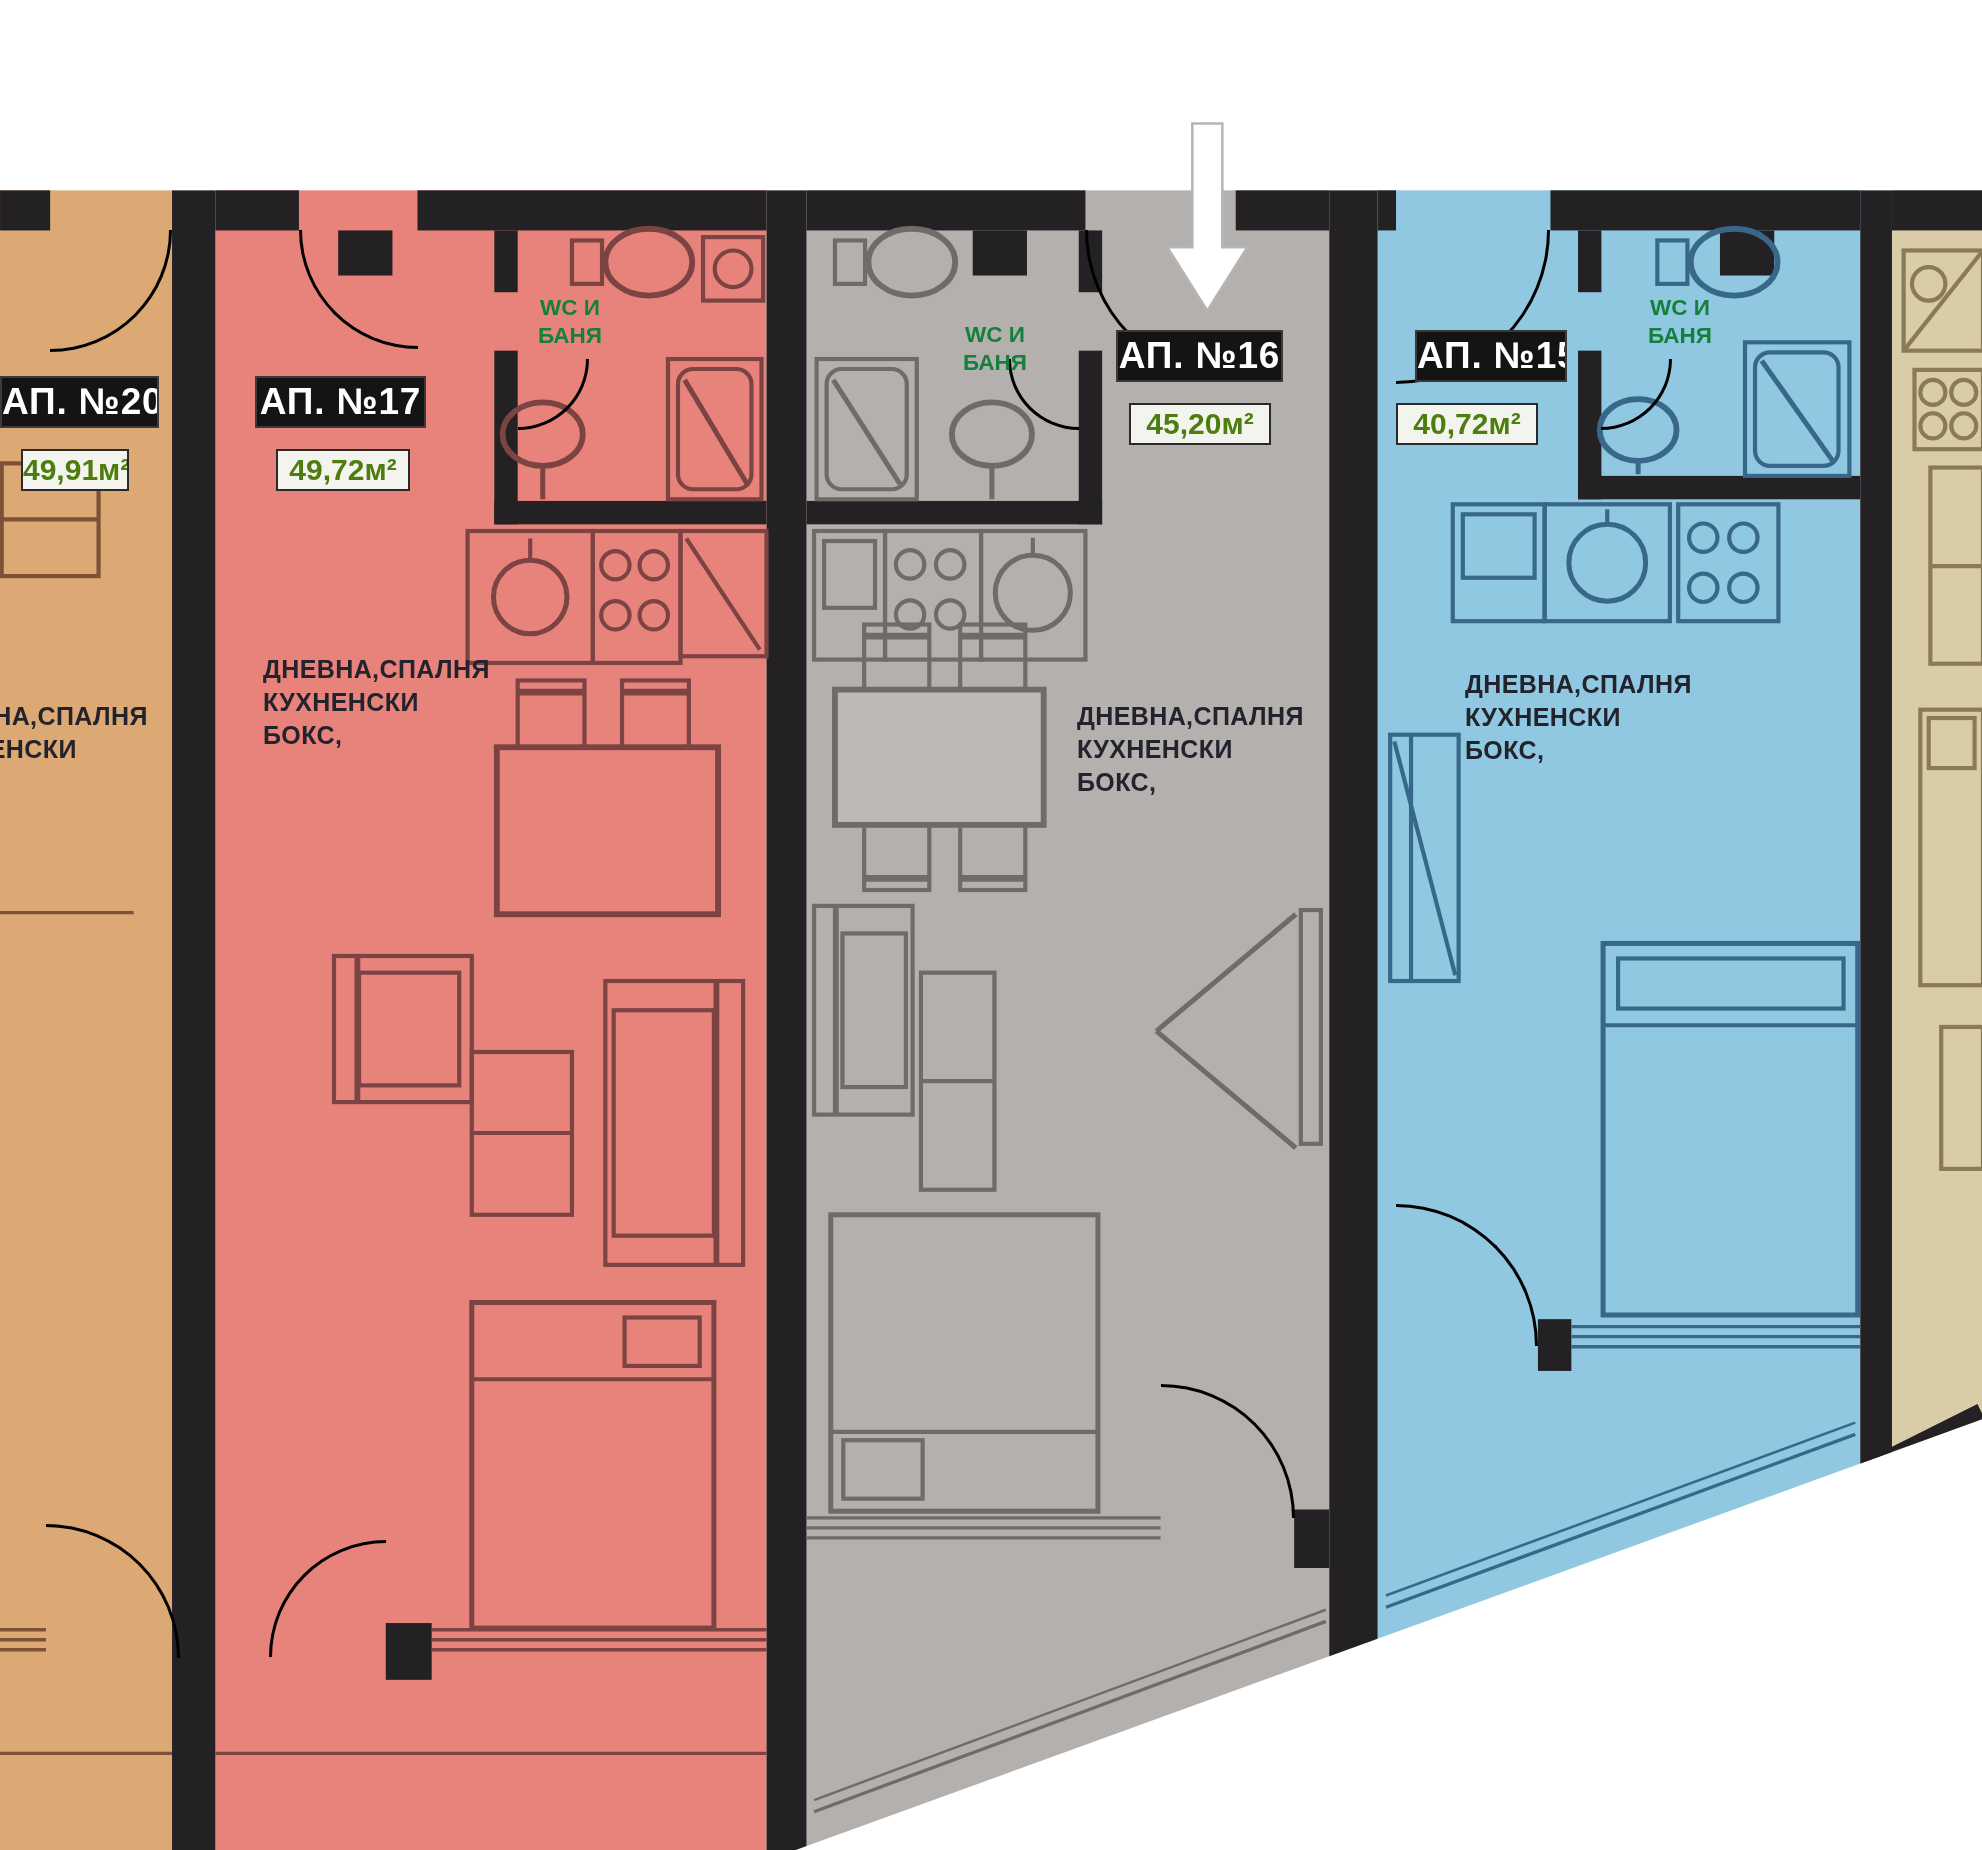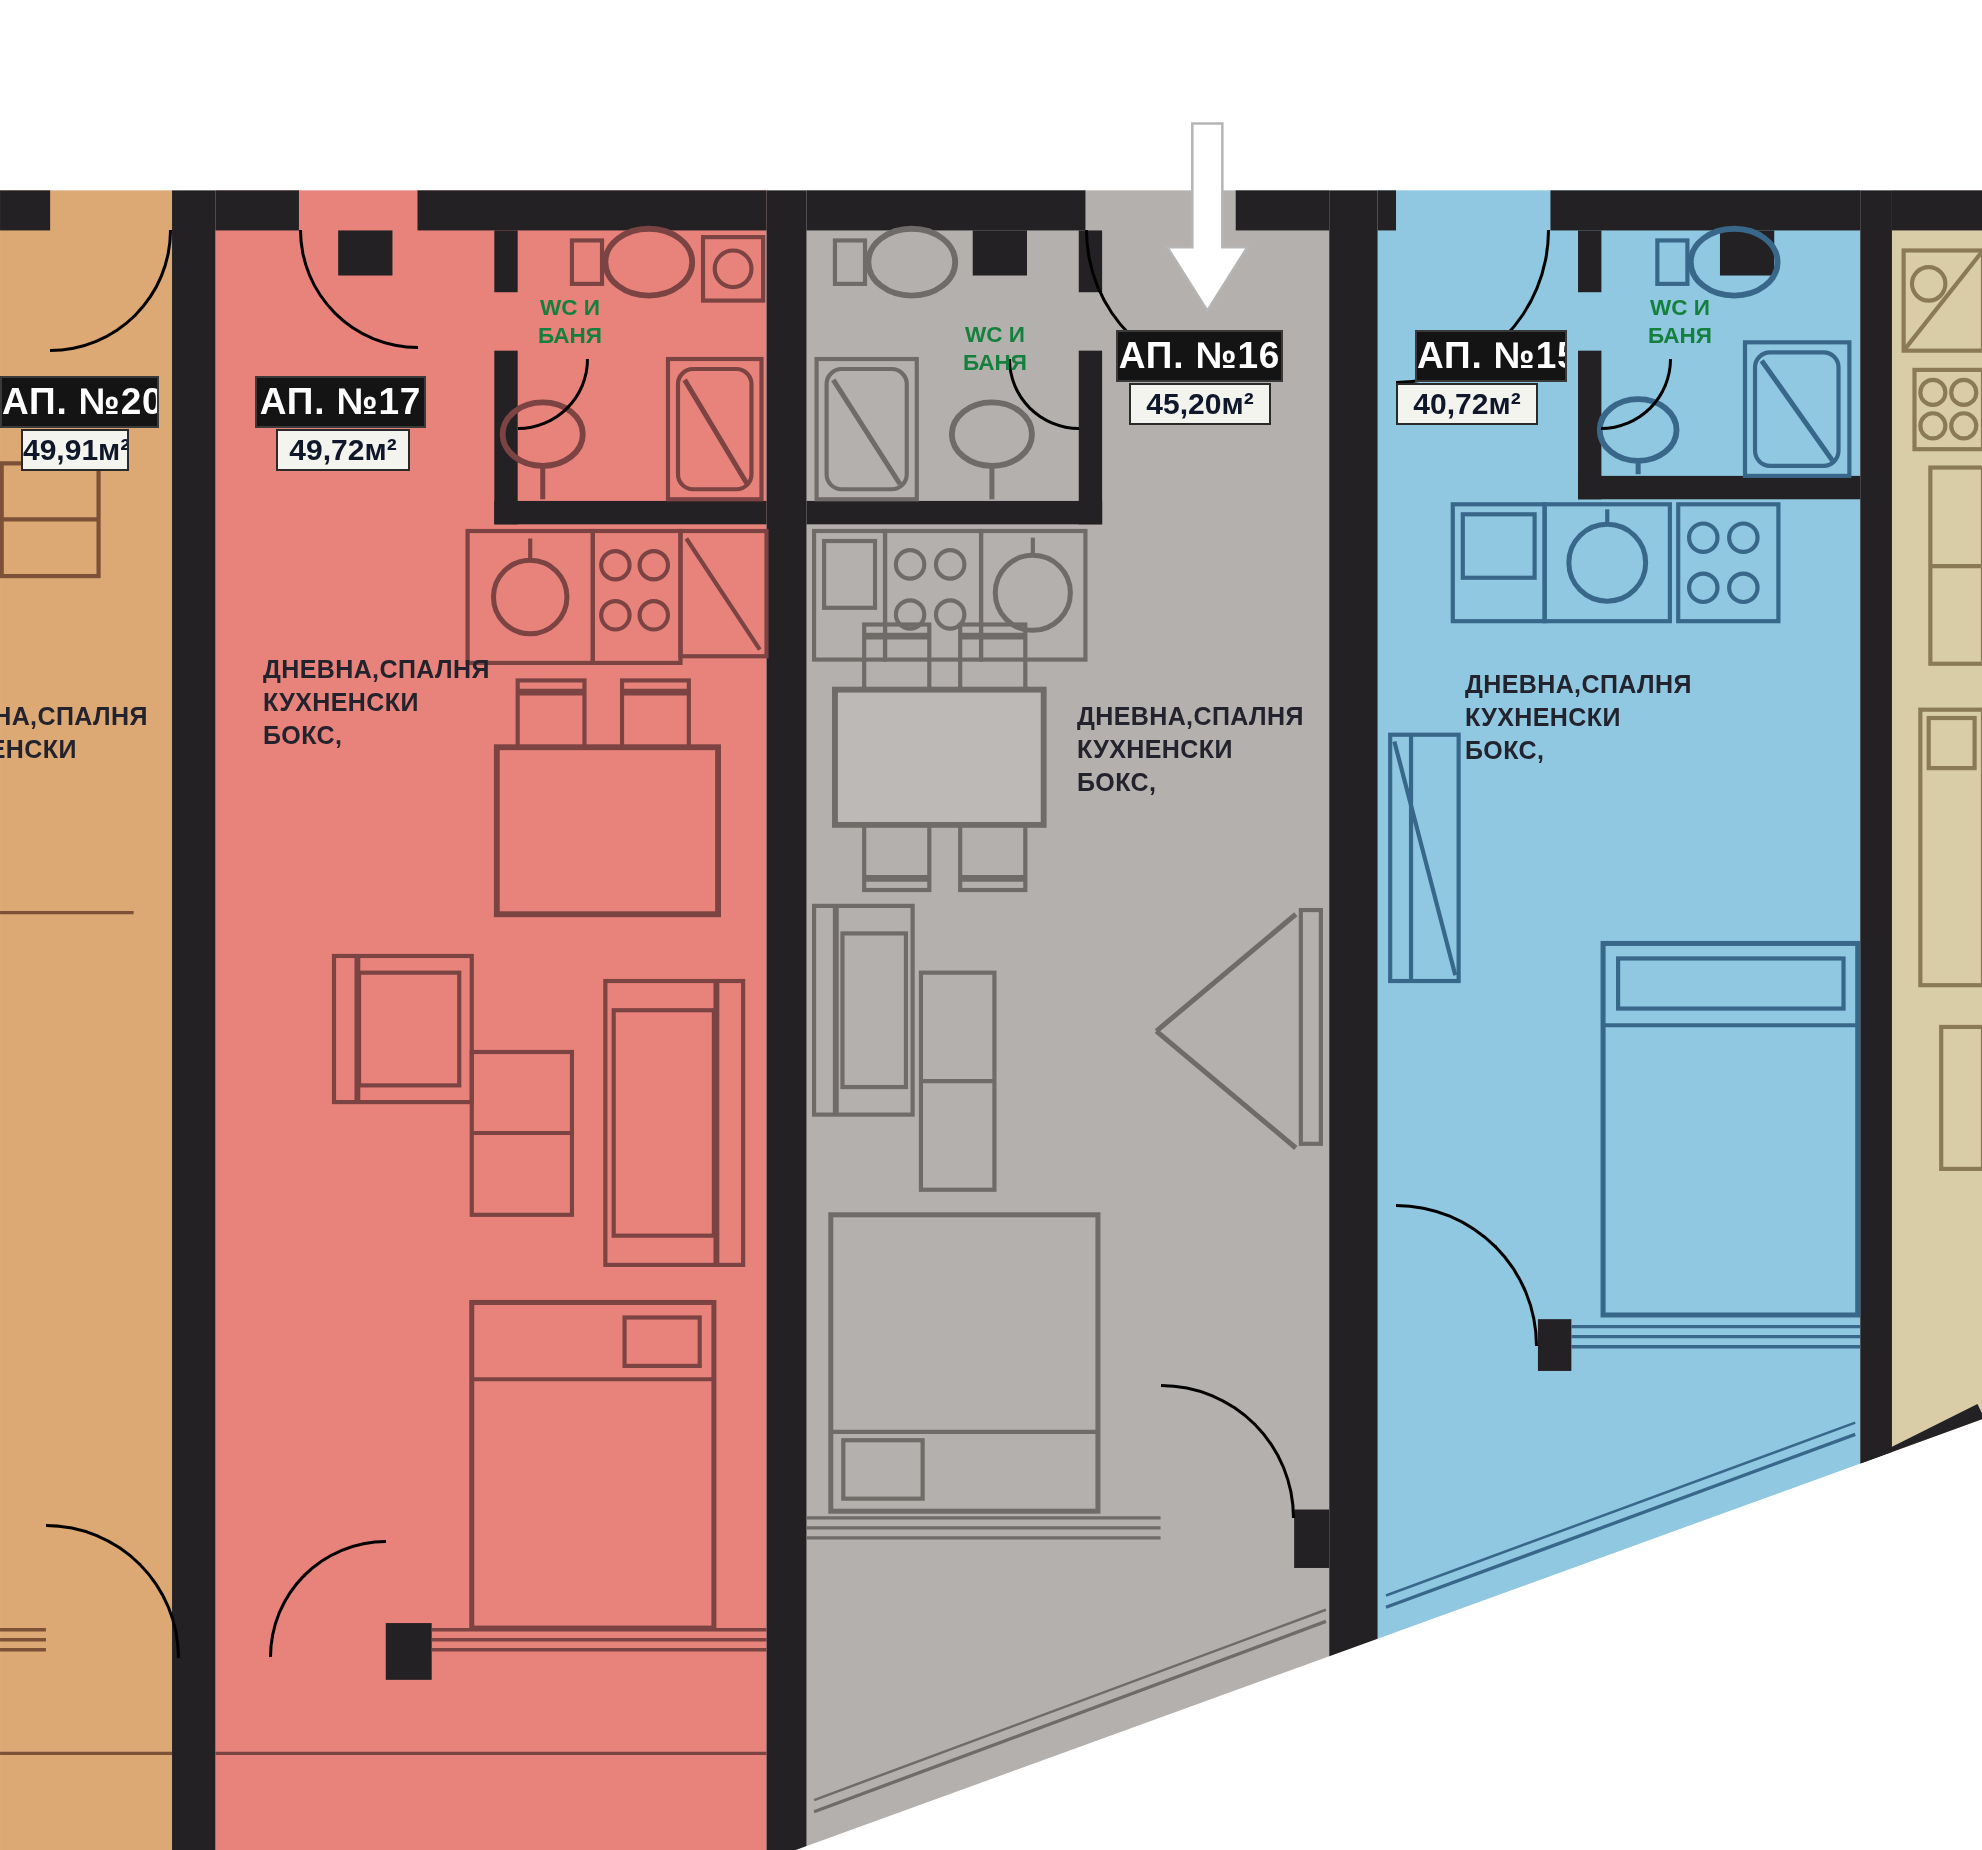--- a/index.html
+++ b/index.html
@@ -12,24 +12,24 @@
     font-family:"Liberation Sans",sans-serif;
   }
   #plan svg{position:absolute;left:0;top:0;}
   .ap-label{
     position:absolute;height:52px;background:#141414;color:#ffffff;
     border:2.5px solid #3a3a3a;box-sizing:border-box;
     font-size:37px;font-weight:bold;text-align:center;line-height:47px;
     letter-spacing:0.8px;white-space:nowrap;overflow:hidden;
   }
   .ap-area{
-    position:absolute;height:42px;background:#f4f4ee;color:#0f172a;
+    position:absolute;height:42px;background:#f4f4ee;color:#4d7c0f;
     border:2.5px solid #2a2a2a;box-sizing:border-box;
     font-size:30px;font-weight:bold;text-align:center;line-height:37px;
-    white-space:nowrap;overflow:hidden;
+    white-space:nowrap;overflow:hidden;margin-top:20px;
   }
   .room-label{
     position:absolute;color:#23232e;font-size:25px;font-weight:bold;
     line-height:33px;letter-spacing:0.4px;white-space:nowrap;
   }
   .wc-label{
     position:absolute;color:#15803d;font-size:22.5px;font-weight:bold;
     line-height:28px;text-align:center;width:150px;white-space:nowrap;
   }
   .arc{position:absolute;box-sizing:border-box;background:transparent;}

